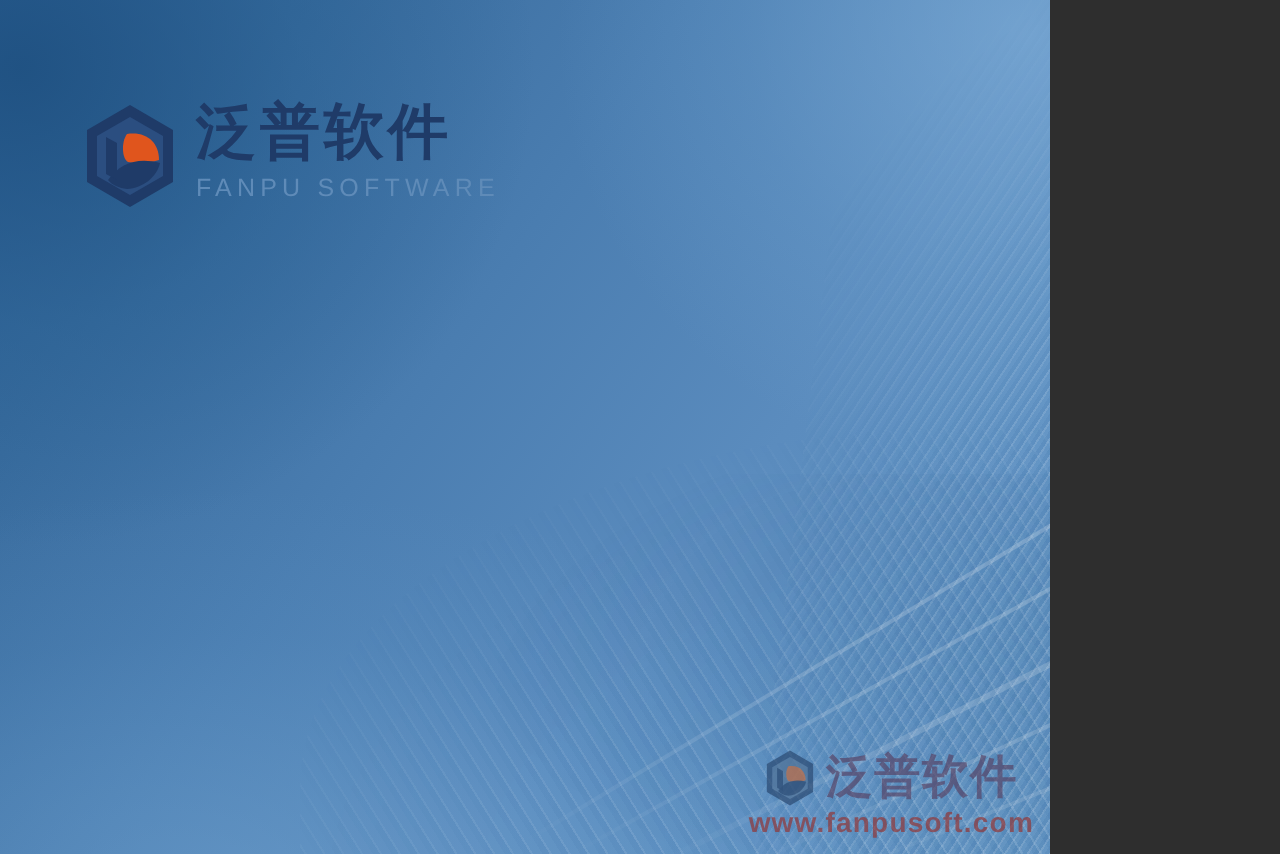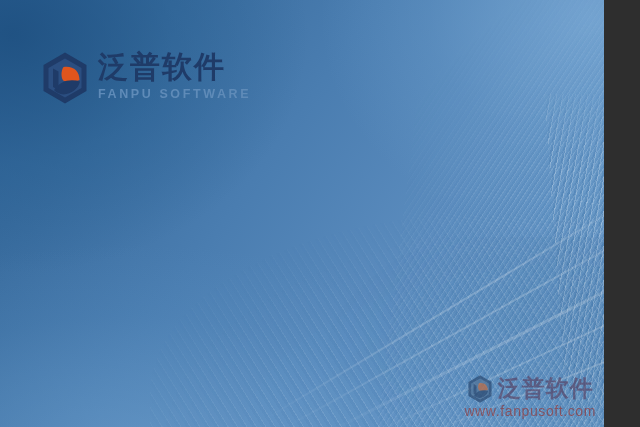--- a/index.html
+++ b/index.html
@@ -3,21 +3,21 @@
 <meta charset="utf-8">
 <title>建筑施工工程管理系统</title>
 <style>
   html, body {
     margin: 0;
     padding: 0;
     background: #2e2e2e;
   }
   .stage {
     position: relative;
-    width: 604px;
+    width: 525px;
     height: 427px;
     overflow: hidden;
     font-family: "Liberation Sans", "DejaVu Sans", sans-serif;
     background: #4a7db0;
   }
 
   
   .bg-base {
     position: absolute;
     inset: 0;
@@ -177,21 +177,21 @@
     font-size: 30px;
     font-weight: 700;
     letter-spacing: 2px;
     color: #1f3b68;
     line-height: 1.16;
     white-space: nowrap;
   }
   .brand-en {
     font-family: "Liberation Sans", sans-serif;
     font-size: 12.5px;
-    font-weight: 700;
+    font-weight: 400;
     letter-spacing: 2.6px;
     color: #5f8bb8;
     margin-top: 2px;
     white-space: nowrap;
   }
 
   
   .hero-title {
     position: absolute;
     left: 110px;
@@ -230,21 +230,21 @@
     font-family: "DejaVu Sans", "Liberation Sans", sans-serif;
     font-size: 23px;
     font-weight: 700;
     letter-spacing: 1px;
     color: rgba(86,62,96,0.80);
     white-space: nowrap;
   }
   .wm-url {
     font-family: "Liberation Sans", sans-serif;
     font-size: 14px;
-    font-weight: 400;
+    font-weight: 700;
     letter-spacing: 0.6px;
     color: rgba(150,46,42,0.80);
     margin-top: -1px;
     white-space: nowrap;
   }
 </style>
 </head>
 <body>
 
 <div class="stage">

